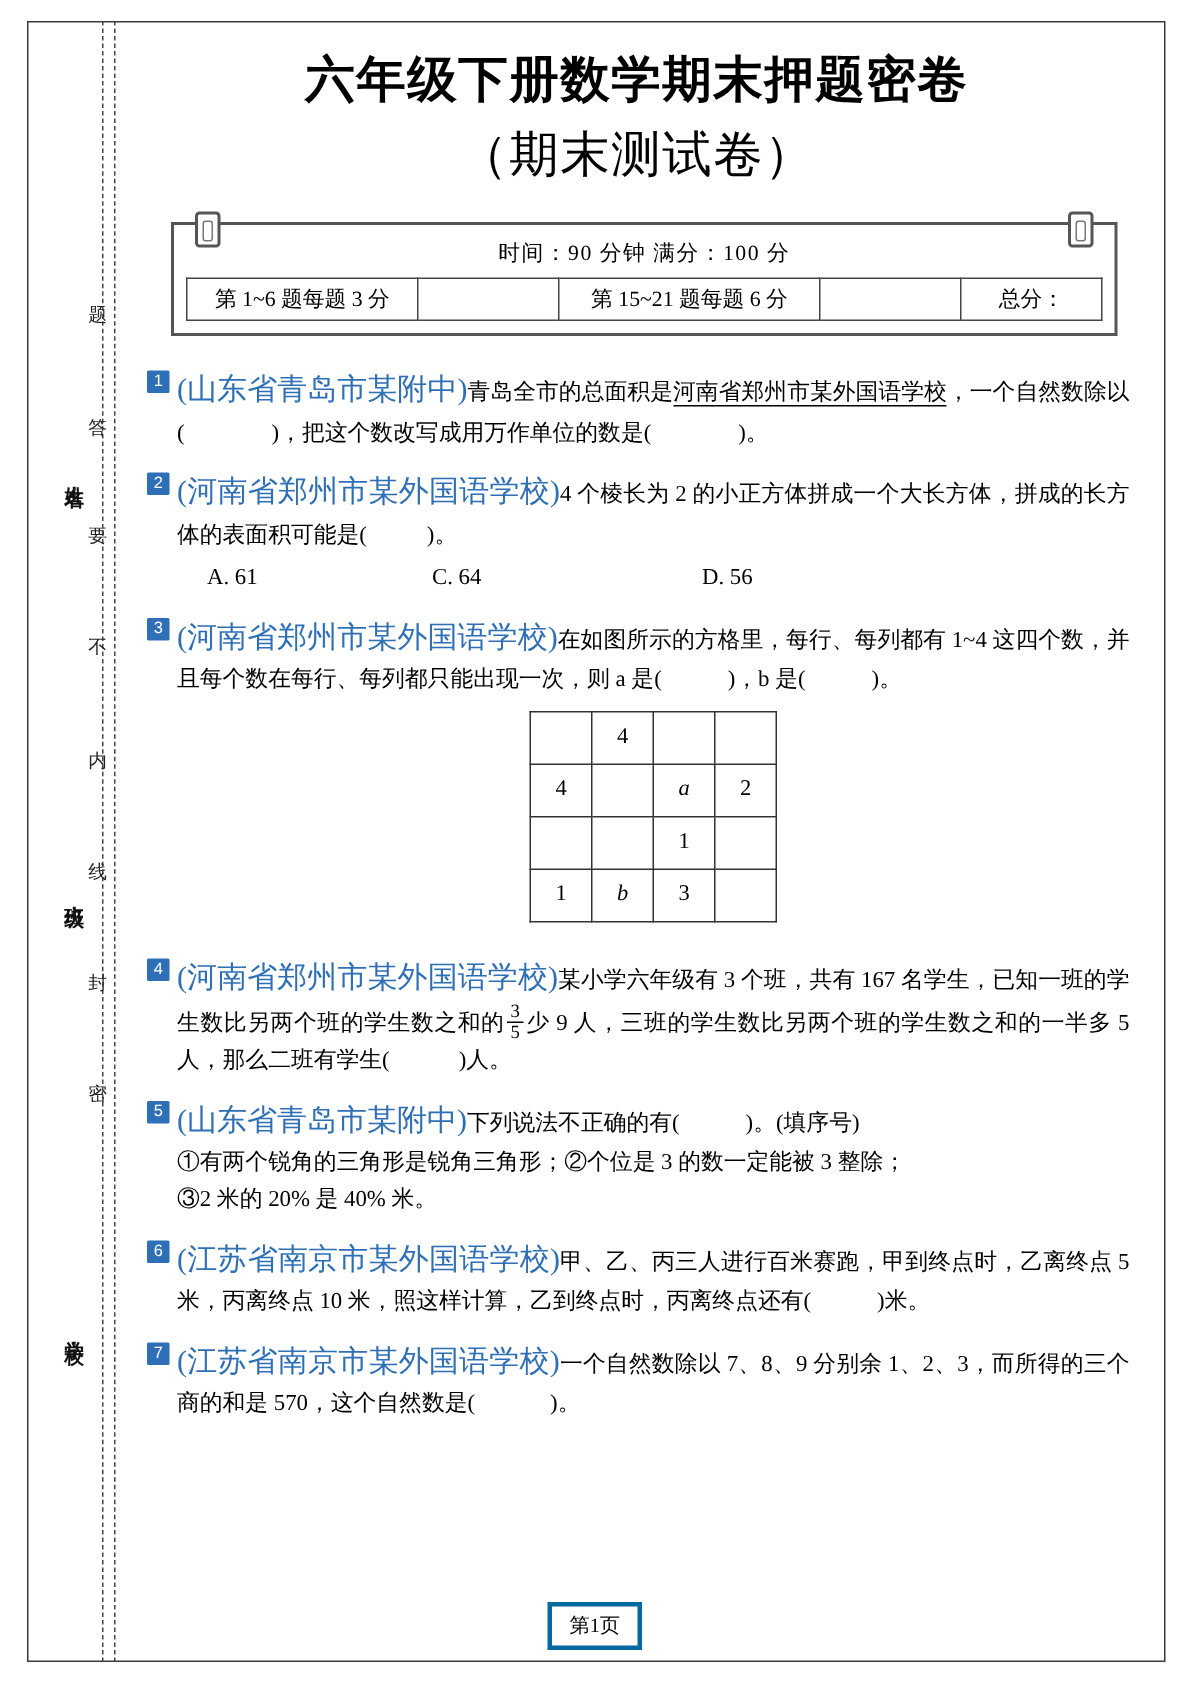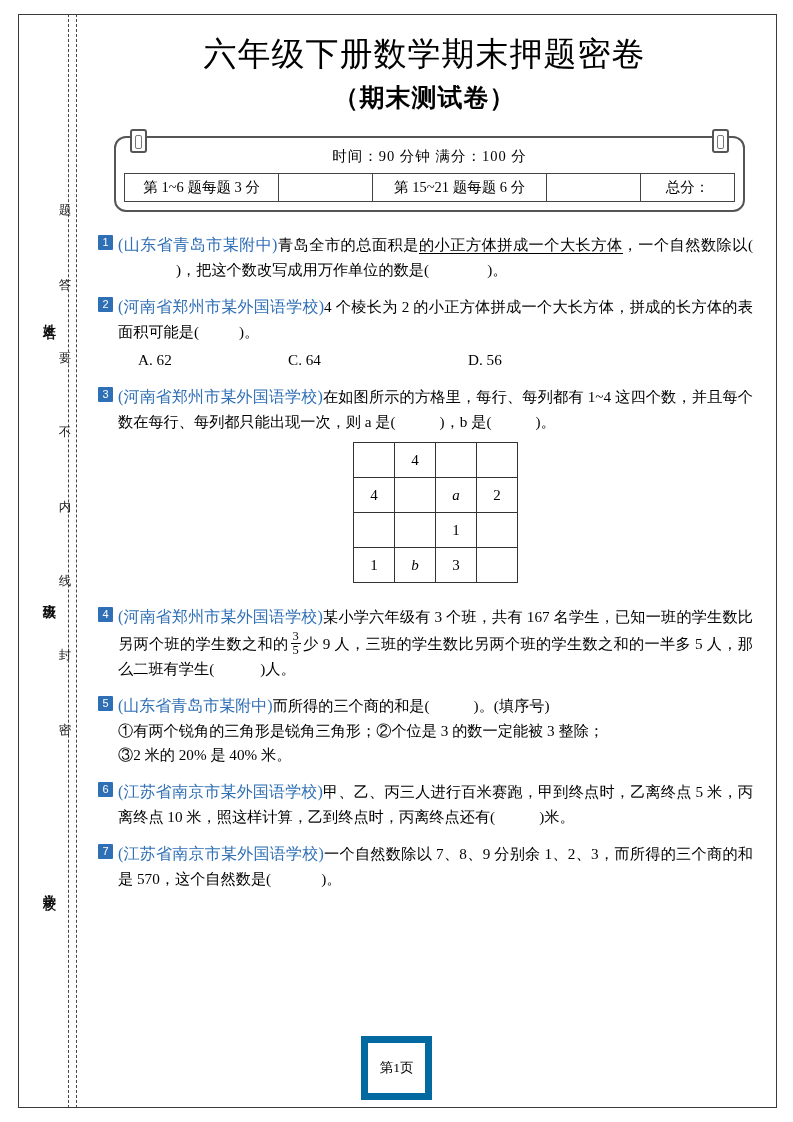--- a/index.html
+++ b/index.html
@@ -76,41 +76,41 @@
   .content {
     position: absolute;
     left: 96px;
     right: 40px;
     top: 34px;
   }
 
   .title {
     text-align: center;
     font-size: 33px;
-    font-weight: normal;
+    font-weight: bold;
     letter-spacing: 1px;
     line-height: 1.25;
     font-family: "Liberation Serif", "DejaVu Serif", serif;
   }
   .subtitle {
     text-align: center;
-    font-size: 25px;
-    font-weight: bold;
+    font-size: 33px;
+    font-weight: normal;
     margin-top: 6px;
     letter-spacing: 1px;
   }
 
   
   .board-wrap {
     position: relative;
     margin: 22px 8px 0 18px;
   }
   .board-outer {
     border: 2px solid #555;
-    border-radius: 12px;
+    border-radius: 0;
     padding: 7px 8px 8px 8px;
     background: #fff;
     position: relative;
   }
   .clip {
     position: absolute;
     top: -9px;
     width: 13px; height: 20px;
     border: 2px solid #555;
     border-radius: 3px;
@@ -168,21 +168,21 @@
     font-family: "Liberation Sans", sans-serif;
     border-radius: 1px;
   }
   .qbody {
     font-size: 15.2px;
     line-height: 1.62;
     text-align: justify;
   }
   .src {
     color: #2f6fb5;
-    font-size: 16px;
+    font-size: 20px;
   }
   .ul { border-bottom: 1px solid #000; }
   .blank {
     display: inline-block;
     min-width: 58px;
     border-bottom: 0;
   }
   .opts {
     display: flex;
     font-size: 15.2px;
@@ -230,23 +230,23 @@
 
   
   .footer {
     position: absolute;
     left: 0; right: 0;
     bottom: 22px;
     text-align: center;
   }
   .footer .pg {
     display: inline-block;
-    border: 7px solid #0369a1;
+    border: 3px solid #0369a1;
     font-size: 13.5px;
-    padding: 16px 12px;
+    padding: 4px 12px;
     background: #fff;
   }
 </style>
 </head>
 <body>
 
 <div class="page">
 
   <div class="border-outer"></div>
 
@@ -280,30 +280,30 @@
         </tbody>
           </table>
       </div>
     </div>
 
     <div class="qlist">
 
       <div class="q">
         <div class="qnum">1</div>
         <div class="qbody">
-          <span class="src">(山东省青岛市某附中)</span><span>青岛全市的总面积是</span><span class="ul">的小正方体拼成一个大长方体</span><span>，一个自然数除以(</span><span class="blank"></span><span>)，把这个数改写成用万作单位的数是(</span><span class="blank"></span><span>)。</span>
+          <span class="src">(山东省青岛市某附中)</span><span>青岛全市的总面积是</span><span class="ul">河南省郑州市某外国语学校</span><span>，一个自然数除以(</span><span class="blank"></span><span>)，把这个数改写成用万作单位的数是(</span><span class="blank"></span><span>)。</span>
         </div>
       </div>
 
       <div class="q">
         <div class="qnum">2</div>
         <div class="qbody">
           <span class="src">(河南省郑州市某外国语学校)</span><span>4 个棱长为 2 的小正方体拼成一个大长方体，拼成的长方体的表面积可能是(</span><span class="blank" style="min-width:40px"></span><span>)。</span>
           <div class="opts">
-            <span class="op1">A. 62</span>
+            <span class="op1">A. 61</span>
             <span class="op3">C. 64</span>
             <span>D. 56</span>
           </div>
         </div>
       </div>
 
       <div class="q">
         <div class="qnum">3</div>
         <div class="qbody">
           <span class="src">(河南省郑州市某外国语学校)</span><span>在如图所示的方格里，每行、每列都有 1~4 这四个数，并且每个数在每行、每列都只能出现一次，则 a 是(</span><span class="blank" style="min-width:44px"></span><span>)，b 是(</span><span class="blank" style="min-width:44px"></span><span>)。</span>
@@ -344,21 +344,21 @@
       <div class="q">
         <div class="qnum">4</div>
         <div class="qbody">
           <span class="src">(河南省郑州市某外国语学校)</span><span>某小学六年级有 3 个班，共有 167 名学生，已知一班的学生数比另两个班的学生数之和的</span><span class="frac"><span class="num">3</span><span class="den">5</span></span><span>少 9 人，三班的学生数比另两个班的学生数之和的一半多 5 人，那么二班有学生(</span><span class="blank" style="min-width:46px"></span><span>)人。</span>
         </div>
       </div>
 
       <div class="q">
         <div class="qnum">5</div>
         <div class="qbody">
-          <span class="src">(山东省青岛市某附中)</span><span>而所得的三个商的和是(</span><span class="blank" style="min-width:44px"></span><span>)。(填序号)</span>
+          <span class="src">(山东省青岛市某附中)</span><span>下列说法不正确的有(</span><span class="blank" style="min-width:44px"></span><span>)。(填序号)</span>
           <div>①有两个锐角的三角形是锐角三角形；②个位是 3 的数一定能被 3 整除；</div>
           <div>③2 米的 20% 是 40% 米。</div>
         </div>
       </div>
 
       <div class="q">
         <div class="qnum">6</div>
         <div class="qbody">
           <span class="src">(江苏省南京市某外国语学校)</span><span>甲、乙、丙三人进行百米赛跑，甲到终点时，乙离终点 5 米，丙离终点 10 米，照这样计算，乙到终点时，丙离终点还有(</span><span class="blank" style="min-width:44px"></span><span>)米。</span>
         </div>

